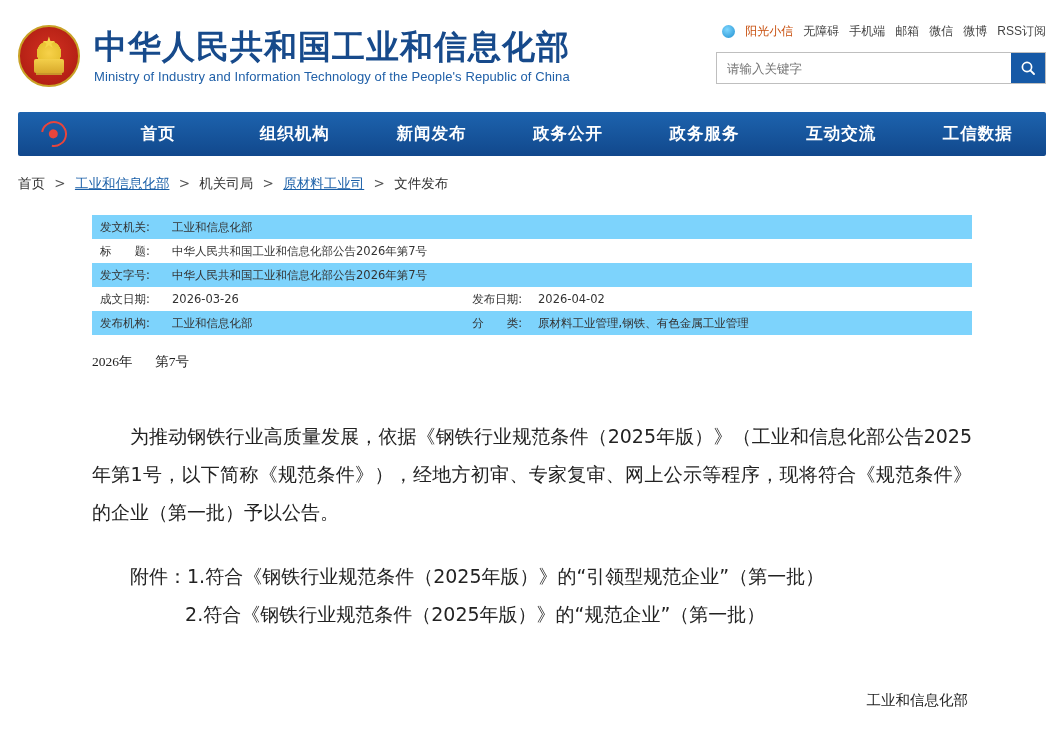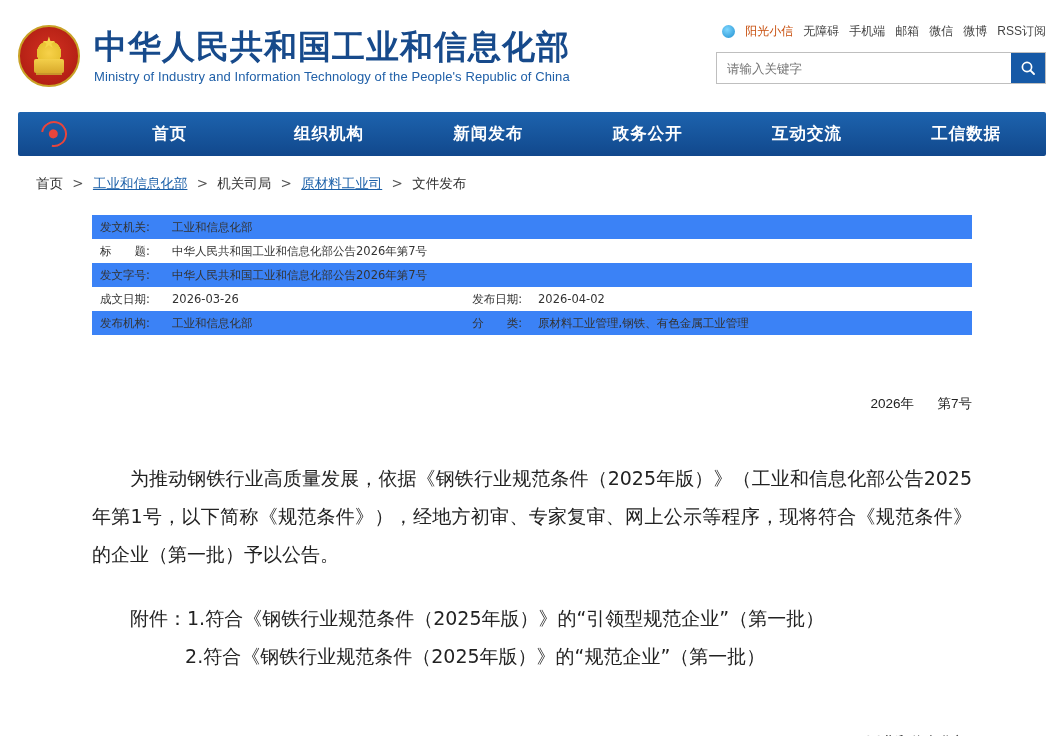--- a/index.html
+++ b/index.html
@@ -138,59 +138,59 @@
     font-family: "DejaVu Sans", sans-serif;
     font-size: 16.5px;
     font-weight: bold;
     letter-spacing: 1px;
     cursor: pointer;
     line-height: 44px;
   }
 
   
   .breadcrumb {
-    margin: 19px 0 0 36px;
+    margin: 19px 0 0 18px;
     font-family: "DejaVu Sans", sans-serif;
     font-size: 13.5px;
     color: #333;
   }
   .breadcrumb a { color: #1a5fa8; text-decoration: underline; }
   .breadcrumb .sep { margin: 0 5px; color: #555; }
   .breadcrumb .cur { color: #333; }
 
   
   .doc { padding: 0 92px; }
   .meta {
     margin-top: 22px;
     width: 100%;
     border-collapse: collapse;
     font-family: "DejaVu Sans", sans-serif;
     font-size: 11.5px;
     color: #333;
   }
   .meta tr { height: 24px; }
-  .meta tr.shaded { background: #3b82f6; }
+  .meta tr.shaded { background: #7dd3fc; }
   .meta td { padding: 4px 8px; vertical-align: middle; }
   .meta td.label { width: 72px; color: #333; white-space: nowrap; }
   .meta td.half-label { width: 72px; padding-left: 120px; white-space: nowrap; }
 
   
   .doc-title {
     margin-top: 44px;
     text-align: center;
     font-family: "DejaVu Sans", sans-serif;
     font-size: 24px;
     font-weight: bold;
     color: #1a1a1a;
     letter-spacing: 1px;
   }
   .doc-number {
-    margin-top: 60px;
-    text-align: right;
-    font-family: Liberation Sans, sans-serif;
+    margin-top: 18px;
+    text-align: left;
+    font-family: Liberation Serif, serif;
     font-size: 13.5px;
     color: #222;
   }
   .doc-number .gap { display: inline-block; width: 16px; }
   .doc-body {
     margin-top: 46px;
     font-family: "DejaVu Sans", sans-serif;
     font-size: 19px;
     line-height: 2.0;
     color: #222;
@@ -248,20 +248,21 @@
 
 <div class="nav">
   <div class="nav-logo">
     <div class="swirl"></div>
   </div>
   <div class="nav-items">
     <div class="nav-item">首页</div>
     <div class="nav-item">组织机构</div>
     <div class="nav-item">新闻发布</div>
     <div class="nav-item">政务公开</div>
+    <div class="nav-item">政务服务</div>
     <div class="nav-item">互动交流</div>
     <div class="nav-item">工信数据</div>
   </div>
 </div>
 
 <div class="breadcrumb">
   <span class="cur">首页</span>
   <span class="sep">&gt;</span>
   <a href="#">工业和信息化部</a>
   <span class="sep">&gt;</span>

